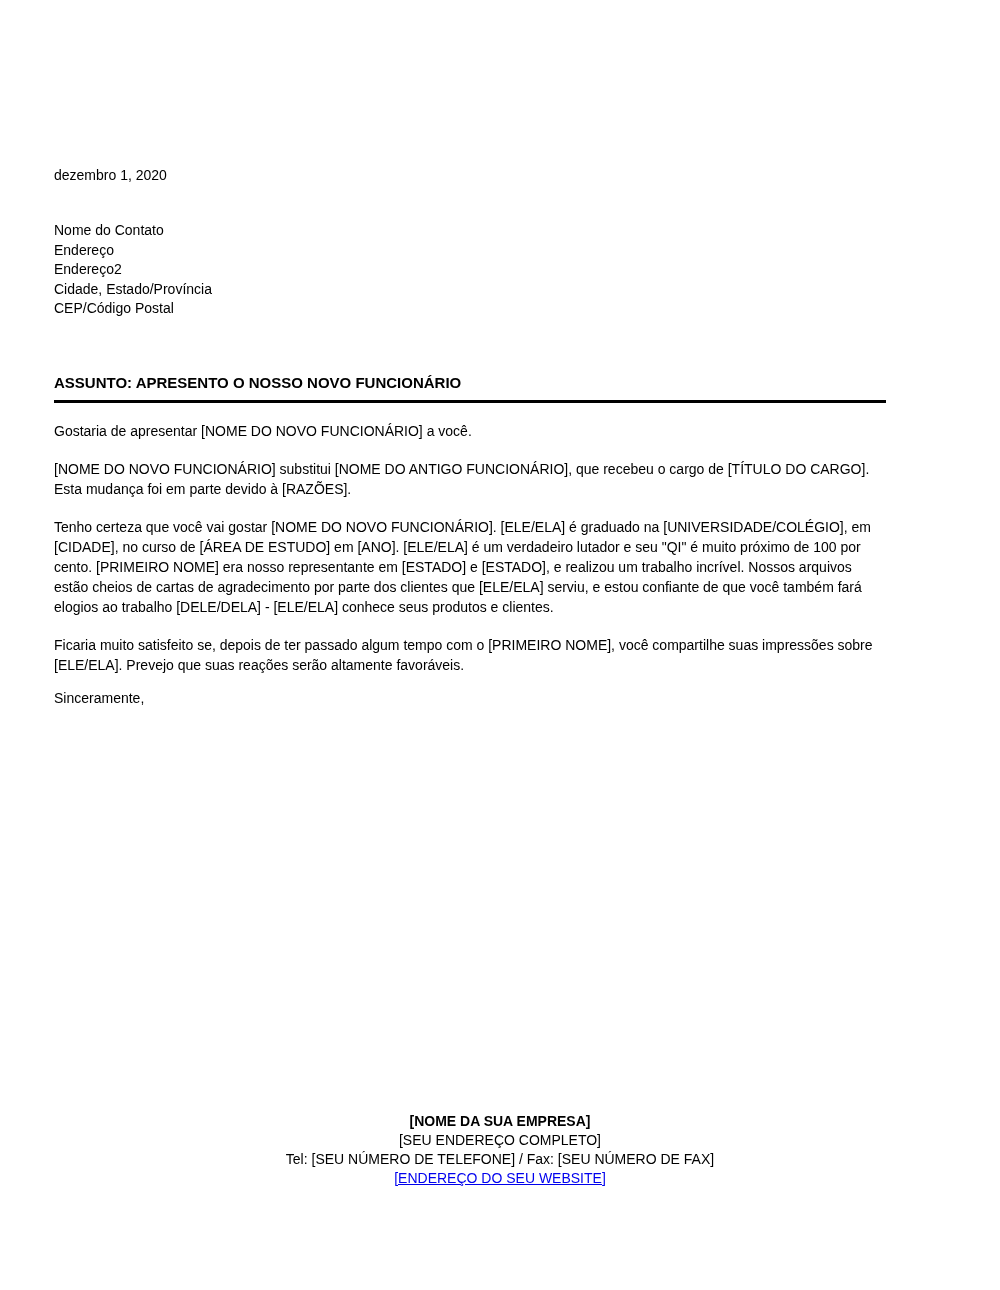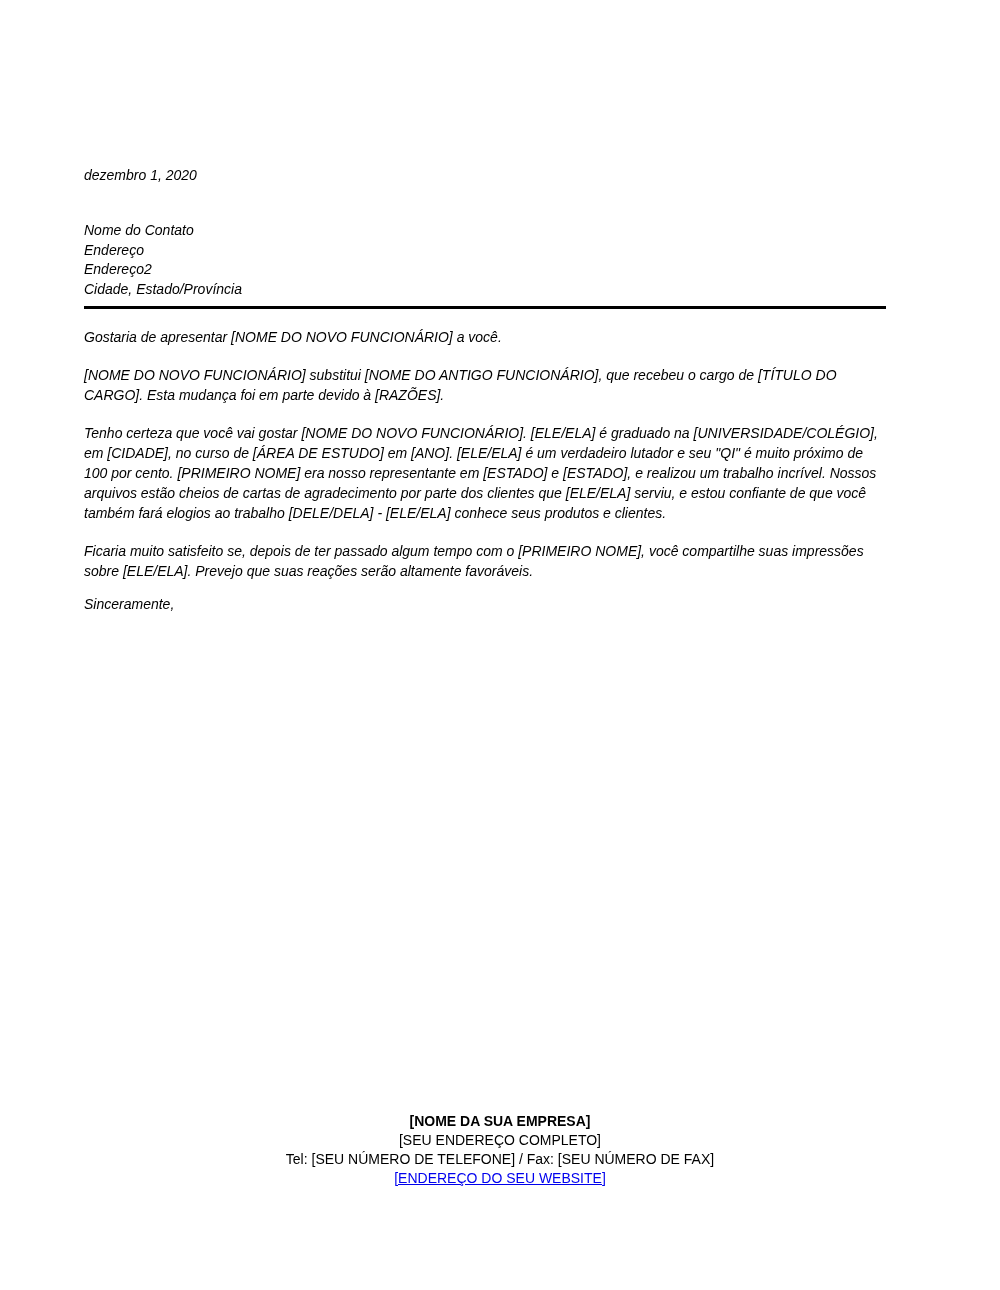--- a/index.html
+++ b/index.html
@@ -10,22 +10,21 @@
     height: 1290px;
     margin: 0 auto;
     background: #ffffff;
     font-family: "Liberation Sans", "DejaVu Sans", sans-serif;
     font-size: 14px;
     line-height: 20px;
     color: #000000;
     overflow: hidden;
   }
   .letter-body {
-    padding: 165px 114px 0 84px;
-    font-style: italic;
+    padding: 165px 114px 0 54px;
   }
   .date-line {
     margin-bottom: 0;
   }
   .address-block {
     margin-top: 36px;
     line-height: 19.5px;
   }
   .subject-line {
     margin-top: 54px;
@@ -75,22 +74,24 @@
 <div class="page">
   <div class="letter-body">
 
     <div class="date-line">dezembro 1, 2020</div>
 
     <div class="address-block">
       <div>Nome do Contato</div>
       <div>Endereço</div>
       <div>Endereço2</div>
       <div>Cidade, Estado/Província</div>
+      <div>CEP/Código Postal</div>
     </div>
 
+    <div class="subject-line">ASSUNTO: APRESENTO O NOSSO NOVO FUNCIONÁRIO</div>
     <div class="subject-rule"></div>
 
 
     <p class="para">Gostaria de apresentar [NOME DO NOVO FUNCIONÁRIO] a você.</p>
     <p class="para">[NOME DO NOVO FUNCIONÁRIO] substitui [NOME DO ANTIGO FUNCIONÁRIO], que recebeu o cargo de [TÍTULO DO CARGO]. Esta mudança foi em parte devido à [RAZÕES].</p>
     <p class="para">Tenho certeza que você vai gostar [NOME DO NOVO FUNCIONÁRIO]. [ELE/ELA] é graduado na [UNIVERSIDADE/COLÉGIO], em [CIDADE], no curso de [ÁREA DE ESTUDO] em [ANO]. [ELE/ELA] é um verdadeiro lutador e seu "QI" é muito próximo de 100 por cento. [PRIMEIRO NOME] era nosso representante em [ESTADO] e [ESTADO], e realizou um trabalho incrível. Nossos arquivos estão cheios de cartas de agradecimento por parte dos clientes que [ELE/ELA] serviu, e estou confiante de que você também fará elogios ao trabalho [DELE/DELA] - [ELE/ELA] conhece seus produtos e clientes.</p>
     <p class="para">Ficaria muito satisfeito se, depois de ter passado algum tempo com o [PRIMEIRO NOME], você compartilhe suas impressões sobre [ELE/ELA]. Prevejo que suas reações serão altamente favoráveis.</p>
 
     <div class="closing">Sinceramente,</div>
 

